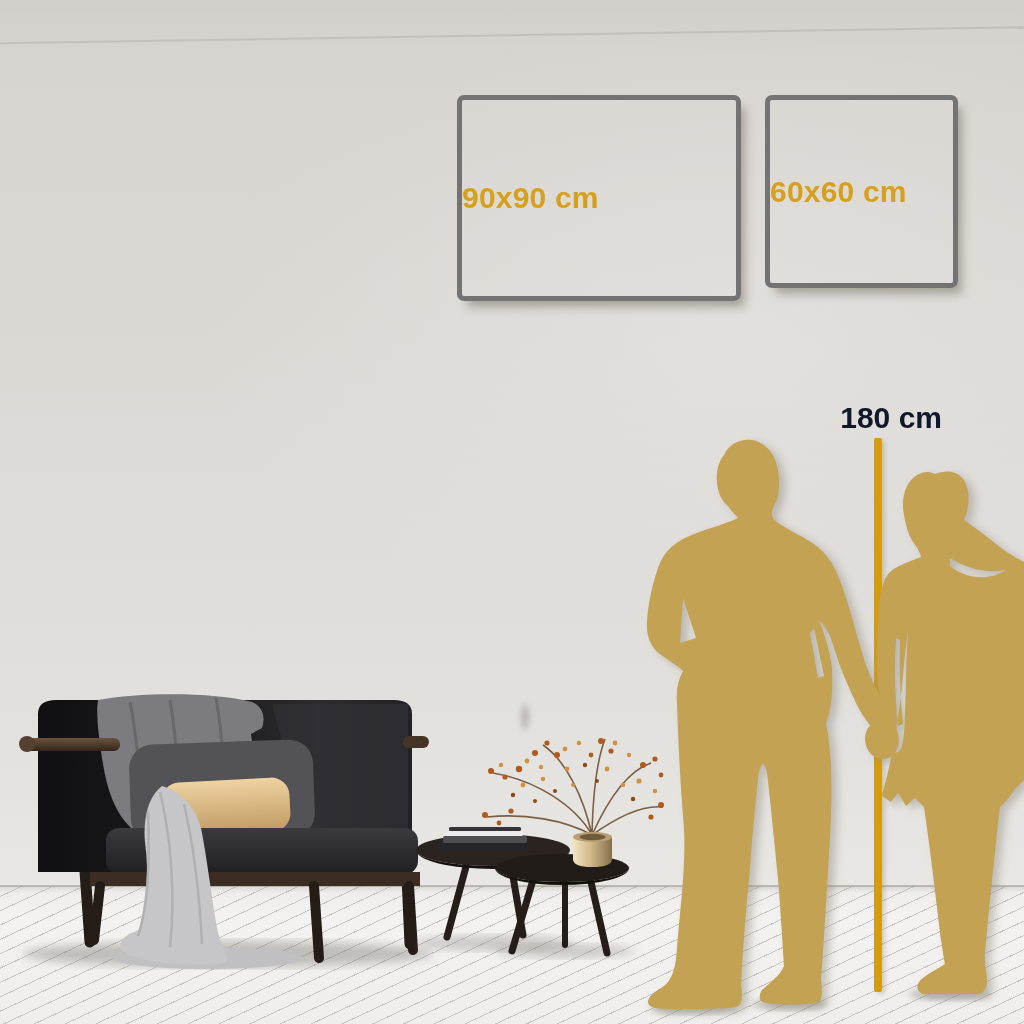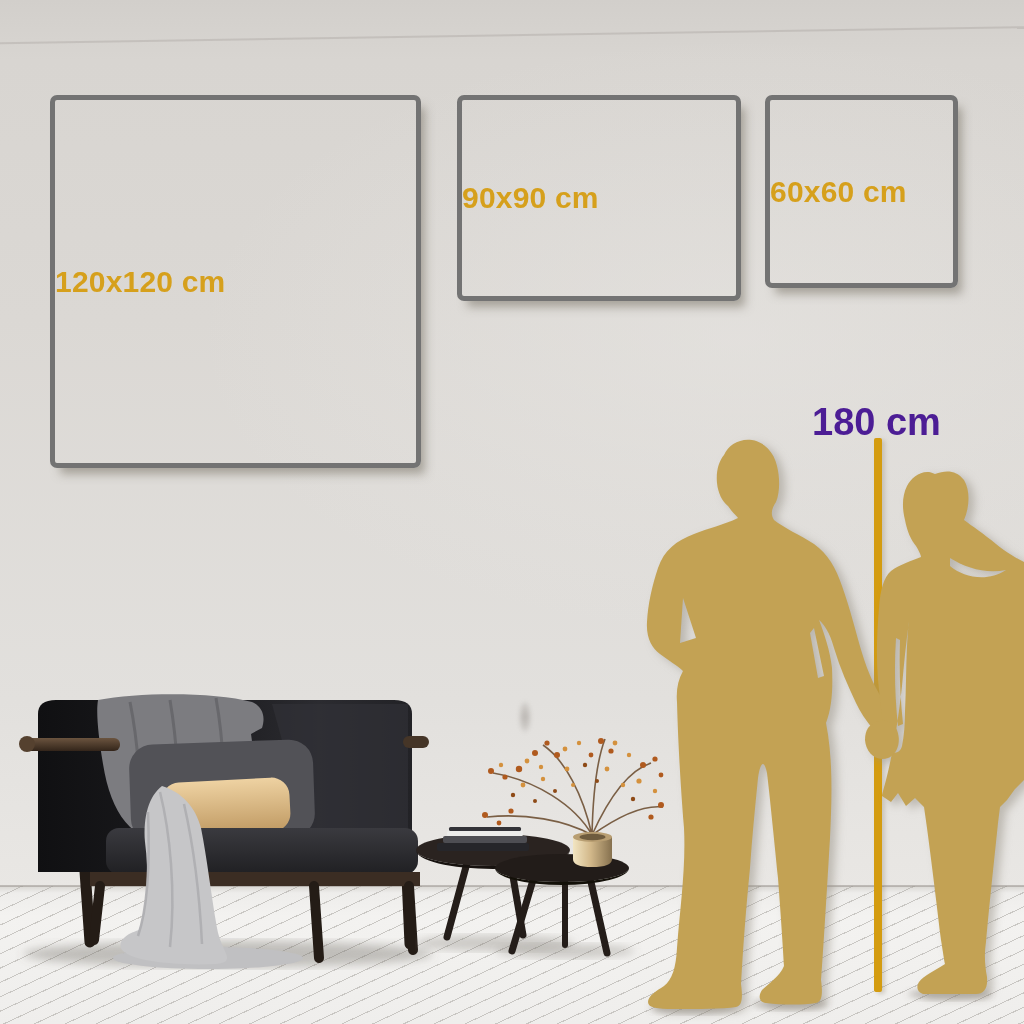--- a/index.html
+++ b/index.html
@@ -25,45 +25,42 @@
   
   .size-frame{position:absolute;box-sizing:border-box;border:5px solid #737373;border-radius:7px;
     display:flex;align-items:center;justify-content:flex-start;
     box-shadow:7px 9px 10px -3px rgba(112,105,92,.5);}
   .frame-120{left:50px;top:95px;width:371px;height:373px;}
   .frame-90{left:457px;top:95px;width:284px;height:206px;}
   .frame-60{left:765px;top:95px;width:193px;height:193px;}
   .frame-label{color:#d6a01c;font-size:30px;font-weight:800;letter-spacing:.2px;white-space:nowrap;}
 
   
-  .ruler-label{position:absolute;left:812px;top:401px;width:130px;text-align:left;
-    color:#4c1d95;font-size:38px;font-weight:800;}
+  .ruler-label{position:absolute;left:812px;top:401px;width:130px;text-align:right;
+    color:#0f172a;font-size:30px;font-weight:800;}
   .ruler-line{position:absolute;left:874px;top:438px;width:8px;height:554px;background:#d49c10;
     border-radius:2px;box-shadow:3px 2px 4px rgba(150,138,115,.35);z-index:3;}
 
   
   .sofa-svg{position:absolute;left:10px;top:692px;z-index:4;}
   .tables-svg{position:absolute;left:415px;top:725px;z-index:4;}
   .couple-svg{position:absolute;left:628px;top:428px;z-index:5;}
   .sil{filter:drop-shadow(6px 4px 4px rgba(150,143,132,.5));}
 </style>
 </head>
 <body>
 
 <div class="stage">
 
   <div class="wall"></div>
   <div class="ceiling-seam"></div>
   <div class="floor"></div>
   <div class="floor-line"></div>
   <div class="wall-mark"></div>
 
-  <div class="size-frame frame-120">
-    <span class="frame-label">120x120 cm</span>
-  </div>
   <div class="size-frame frame-90">
     <span class="frame-label">90x90 cm</span>
   </div>
   <div class="size-frame frame-60">
     <span class="frame-label">60x60 cm</span>
   </div>
 
   <div class="ruler-label">180 cm</div>
   <div class="ruler-line"></div>
 

